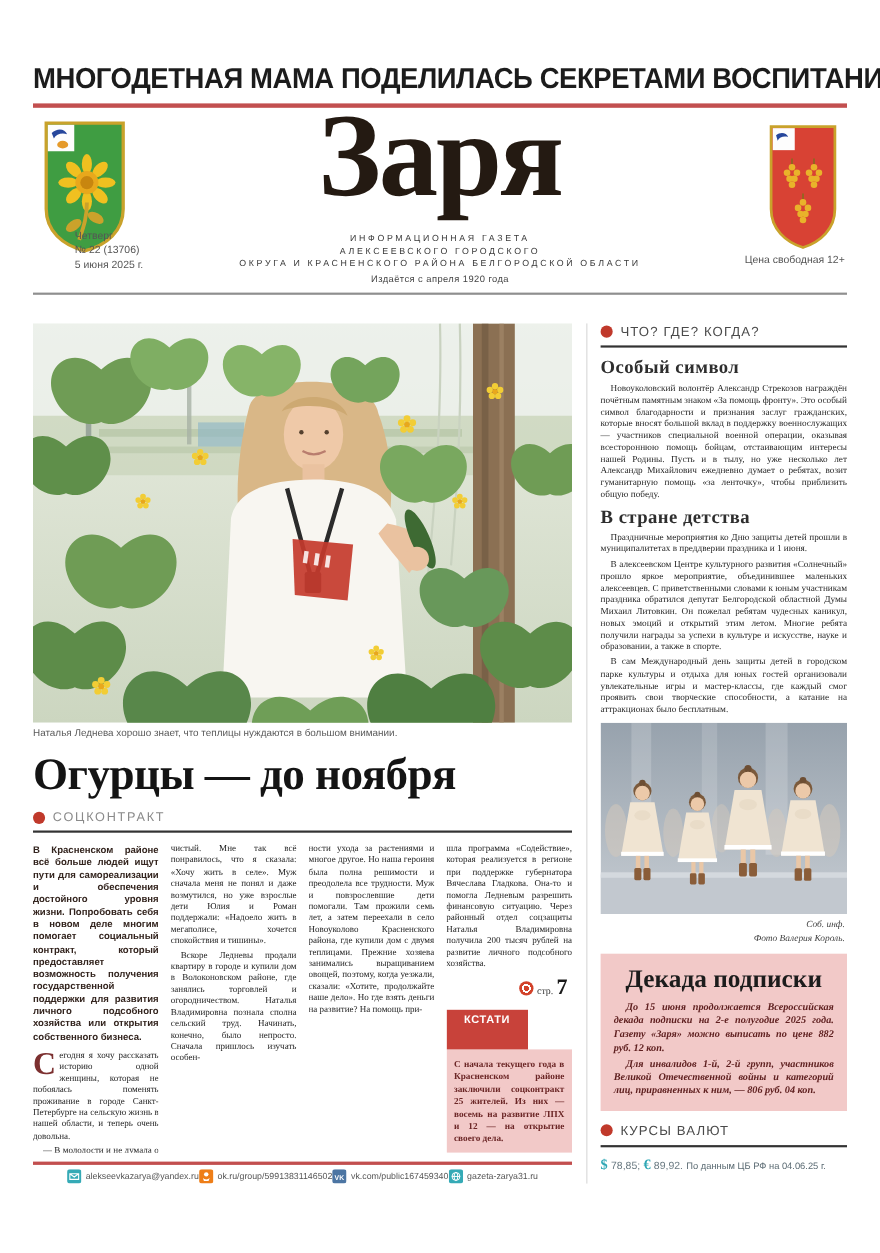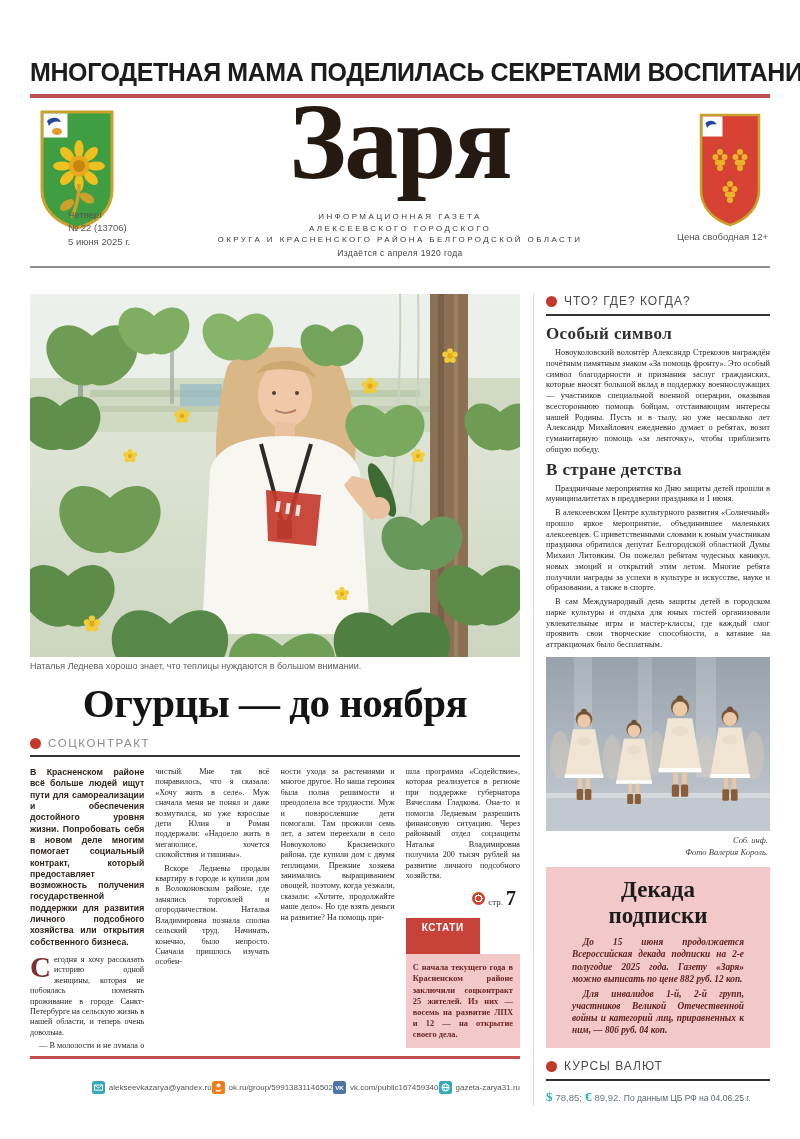--- a/index.html
+++ b/index.html
@@ -29,21 +29,21 @@
        font-size:9.5px;color:#555;}
   .mast-divider{border-top:2px solid #8f8f8f;margin-top:2px;}
   
   .content{display:flex;gap:13px;margin-top:26px;}
   .left-col{width:490px;flex:0 0 490px;}
   .sidebar{flex:1;border-left:1px solid #d8d8d8;padding-left:12px;}
   
   .main-photo{display:block;width:490px;height:363px;}
   .photo-caption{font-family:Liberation Sans, sans-serif;font-size:9px;color:#5a5a5a;margin:4px 0 8px;}
   .headline{font-size:41px;font-weight:bold;color:#141414;letter-spacing:-0.5px;margin:6px 0 10px;
-       font-family:"Liberation Serif",serif;text-align:center;}
+       font-family:"Liberation Serif",serif;}
   .rubric-row{display:flex;align-items:center;gap:7px;border-bottom:2px solid #333;padding-bottom:6px;}
   .dot-plain{display:inline-block;width:11px;height:11px;border-radius:50%;background:#c0392b;}
   .rubric-label{font-family:"Liberation Sans",sans-serif;font-size:11.5px;letter-spacing:1.6px;color:#8a8a8a;}
   .columns{display:flex;gap:11px;margin-top:10px;height:281px;}
   .col{flex:1;overflow:hidden;font-size:8.2px;line-height:1.27;text-align:justify;color:#1f1f1f;}
   .col p{margin:0 0 3px;text-indent:9px;}
   .col p.first{text-indent:0;}
   .lede{font-family:"Liberation Sans",sans-serif;font-weight:bold;font-size:8.7px;line-height:1.3;
        color:#33241e;text-indent:0 !important;margin-bottom:7px !important;}
   .dropcap{float:left;font-size:29px;line-height:.82;font-weight:bold;color:#7c3030;
@@ -52,33 +52,33 @@
   .c4text{flex:1 1 auto;overflow:hidden;}
   .p7{display:flex;align-items:baseline;justify-content:flex-end;gap:3px;margin:6px 4px 6px 0;}
   .p7 .dot-target{align-self:center;width:13px;height:13px;}
   .p7-label{font-size:9px;color:#333;}
   .p7-num{font-size:20px;font-weight:bold;color:#1a1a1a;}
   .kstati-label{display:inline-block;background:#c8423a;color:#fff;font-family:"Liberation Sans",sans-serif;
        font-weight:bold;font-size:10px;letter-spacing:.6px;padding:4px 16px 20px;}
   .kstati-body{background:#f2c9c8;padding:8px 7px;font-size:8.4px;font-weight:bold;line-height:1.32;
        color:#6b2626;text-align:justify;}
   .bottom-rule{height:3px;background:#c24f4f;margin-top:8px;}
-  .footer-row{display:flex;justify-content:flex-end;align-items:center;margin-top:22px;}
+  .footer-row{display:flex;justify-content:center;align-items:center;margin-top:4px;}
   .footer-item{display:flex;align-items:center;gap:4px;font-family:"Liberation Sans",sans-serif;
        font-size:8px;color:#555;}
   
   .section-head{display:flex;align-items:center;gap:7px;border-bottom:2px solid #333;
        padding-bottom:6px;margin-bottom:8px;}
   .section-title{font-family:"Liberation Sans",sans-serif;font-size:12px;letter-spacing:1px;color:#4a4a4a;}
   .sb-h2{font-size:17px;font-weight:bold;color:#2e2e2e;margin:4px 0 4px;letter-spacing:.4px;
        font-family:"Liberation Serif",serif;}
   .sb-p{font-size:8.4px;line-height:1.28;text-align:justify;color:#1f1f1f;margin:0 0 3px;text-indent:9px;}
   .kids-photo{display:block;width:224px;height:174px;margin-top:6px;}
   .credit{text-align:right;font-style:italic;font-size:8.5px;color:#3f3f3f;line-height:1.45;margin:3px 2px 9px 0;}
-  .pink-box{background:#f2c9c8;padding:10px 26px 9px;margin-bottom:11px;}
+  .pink-box{background:#f2c9c8;padding:10px 12px 9px;margin-bottom:11px;}
   .pink-title{font-size:23px;font-weight:bold;color:#1c1c1c;text-align:center;margin:0 0 7px;
        font-family:"Liberation Serif",serif;}
   .pink-p{font-size:9.3px;font-weight:bold;font-style:italic;line-height:1.3;color:#5f2020;
        text-align:justify;margin:0 0 3px;text-indent:11px;}
   .currency-line{font-family:"Liberation Sans",sans-serif;font-size:8.5px;color:#5a6a72;margin-top:4px;
        display:flex;align-items:baseline;gap:3px;flex-wrap:nowrap;white-space:nowrap;}
   .cur-sym{font-family:"Liberation Serif",serif;font-size:13px;font-weight:bold;color:#2fa7b5;}
   .cur-val{font-size:9.5px;color:#6a7a82;}
 </style>
 </head>

